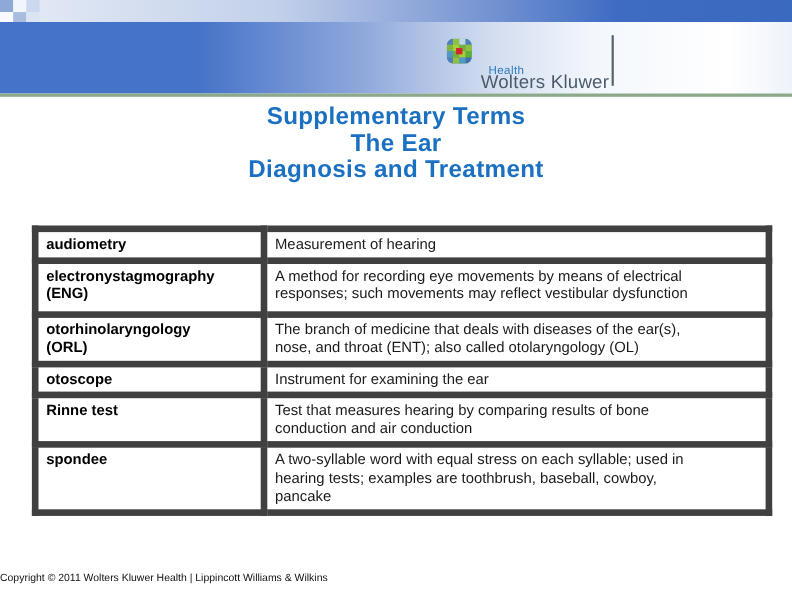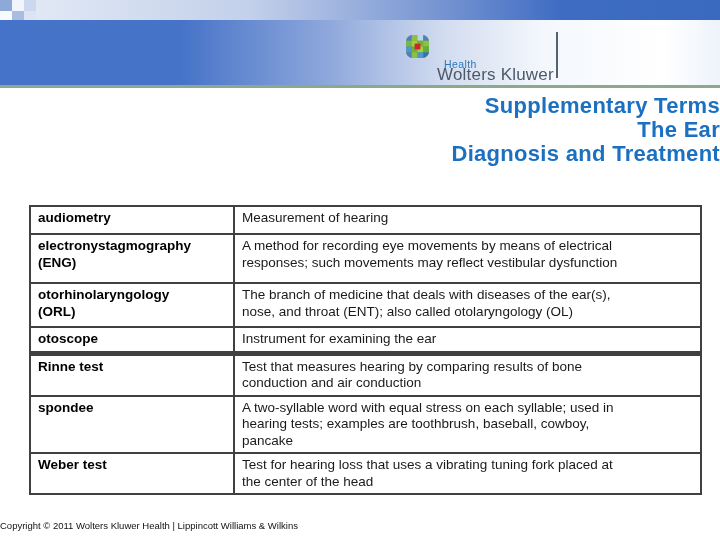--- a/index.html
+++ b/index.html
@@ -40,30 +40,30 @@
   .imprint{
     position:absolute;left:567px;top:12px;
     font-size:17px;line-height:21px;color:#4c5862;white-space:nowrap;
   }
   .green-rule{
     position:absolute;top:85px;left:0;width:720px;height:3px;background:#8caa8a;
   }
   
   .slide-title{
     position:absolute;top:94px;left:0;width:720px;
-    text-align:right;font-weight:bold;font-size:22px;line-height:24px;
+    text-align:center;font-weight:bold;font-size:22px;line-height:24px;
     color:#1b70c1;letter-spacing:.3px;
   }
   
   .terms-table{
     position:absolute;top:205px;left:29px;width:673px;
     border-collapse:collapse;table-layout:fixed;
   }
   .terms-table td{
-    border:2px solid #404040;vertical-align:top;padding:3px 7px;
+    border:6px solid #404040;vertical-align:top;padding:3px 7px;
     font-size:13.5px;line-height:16.5px;color:#1a1a1a;
     white-space:pre-line;overflow:hidden;
   }
   .terms-table td.term{width:188px;font-weight:bold;color:#000;}
   .terms-table tr.thick-top td{border-top-width:5px;}
   
   .footer{
     position:absolute;top:520px;left:0;width:616px;
     text-align:left;font-size:9.5px;color:#111;
   }
@@ -149,21 +149,16 @@
       <td class="term">Rinne test</td>
       <td>Test that measures hearing by comparing results of bone
 conduction and air conduction</td>
     </tr>
     <tr style="height:50px;">
       <td class="term">spondee</td>
       <td>A two-syllable word with equal stress on each syllable; used in
 hearing tests; examples are toothbrush, baseball, cowboy,
 pancake</td>
     </tr>
-    <tr style="height:40px;">
-      <td class="term">Weber test</td>
-      <td>Test for hearing loss that uses a vibrating tuning fork placed at
-the center of the head</td>
-    </tr>
   </tbody>
 </table>
 
 <div class="footer">Copyright © 2011 Wolters Kluwer Health | Lippincott Williams &amp; Wilkins</div>
 
 </body></html>

